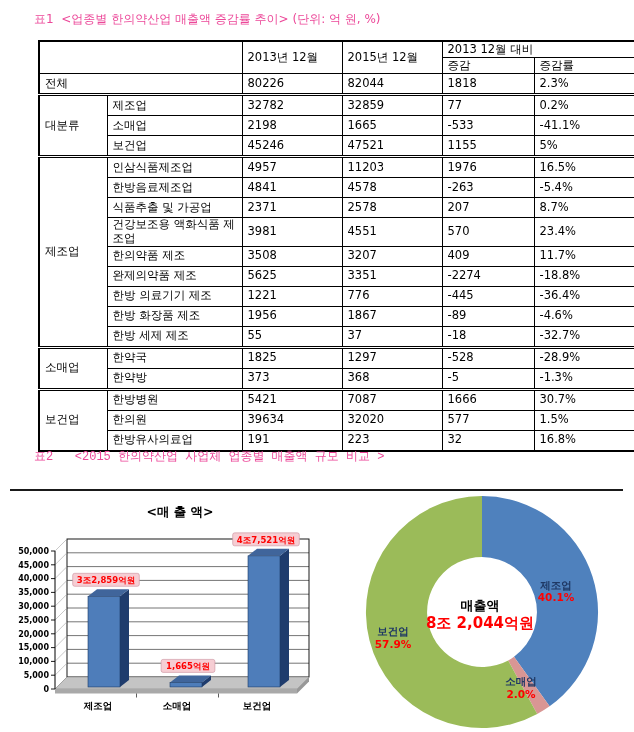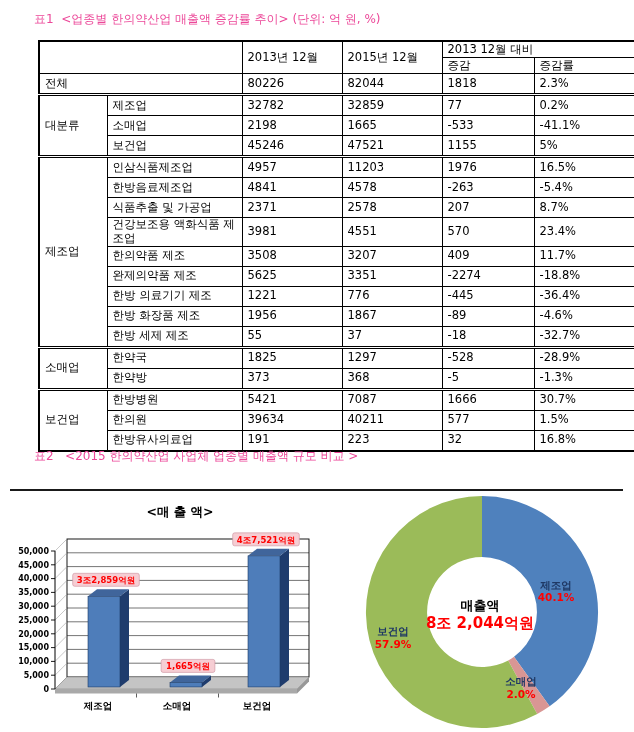--- a/index.html
+++ b/index.html
@@ -1,20 +1,20 @@
 <!DOCTYPE html>
 <html><head>
 <meta charset="utf-8">
 <style>
   html,body{margin:0;padding:0;background:#fff;}
   .page{position:relative;width:634px;height:732px;background:#fff;overflow:hidden;
         font-family:"DejaVu Sans",sans-serif;color:#000;}
   .t-title{position:absolute;left:2px;font-size:12px;white-space:pre;color:#ec4899;margin-left:32px;}
   #title1{top:11px;}
-  #title2{top:448px;}
+  #title2{top:448px;font-family:Liberation Mono, monospace;}
   table.data{position:absolute;left:10px;top:40px;width:613px;border-collapse:collapse;
         table-layout:fixed;font-size:11.5px;border:2px solid #000;margin-left:28px;}
   table.data th, table.data td{border:1px solid #000;font-weight:400;text-align:left;
         padding:0 3px 0 5px;height:19px;line-height:1.2;vertical-align:middle;
         word-break:break-all;overflow:hidden;}
   table.data thead th{height:15px;}
   table.data tr.sec > td{border-top:3px double #000;}
   .group-cell{vertical-align:middle;}
   #rule{position:absolute;left:10px;top:489px;width:613px;border-top:2px solid #1a1a1a;}
   svg{position:absolute;}
@@ -162,21 +162,21 @@
           <td class="group-cell" rowspan="3">보건업</td>
           <td>한방병원</td>
           <td>5421</td>
           <td>7087</td>
           <td>1666</td>
           <td>30.7%</td>
         </tr>
         <tr>
           <td>한의원</td>
           <td>39634</td>
-          <td>40211</td>
+          <td>32020</td>
           <td>577</td>
           <td>1.5%</td>
         </tr>
         <tr>
           <td>한방유사의료업</td>
           <td>191</td>
           <td>223</td>
           <td>32</td>
           <td>16.8%</td>
         </tr>

